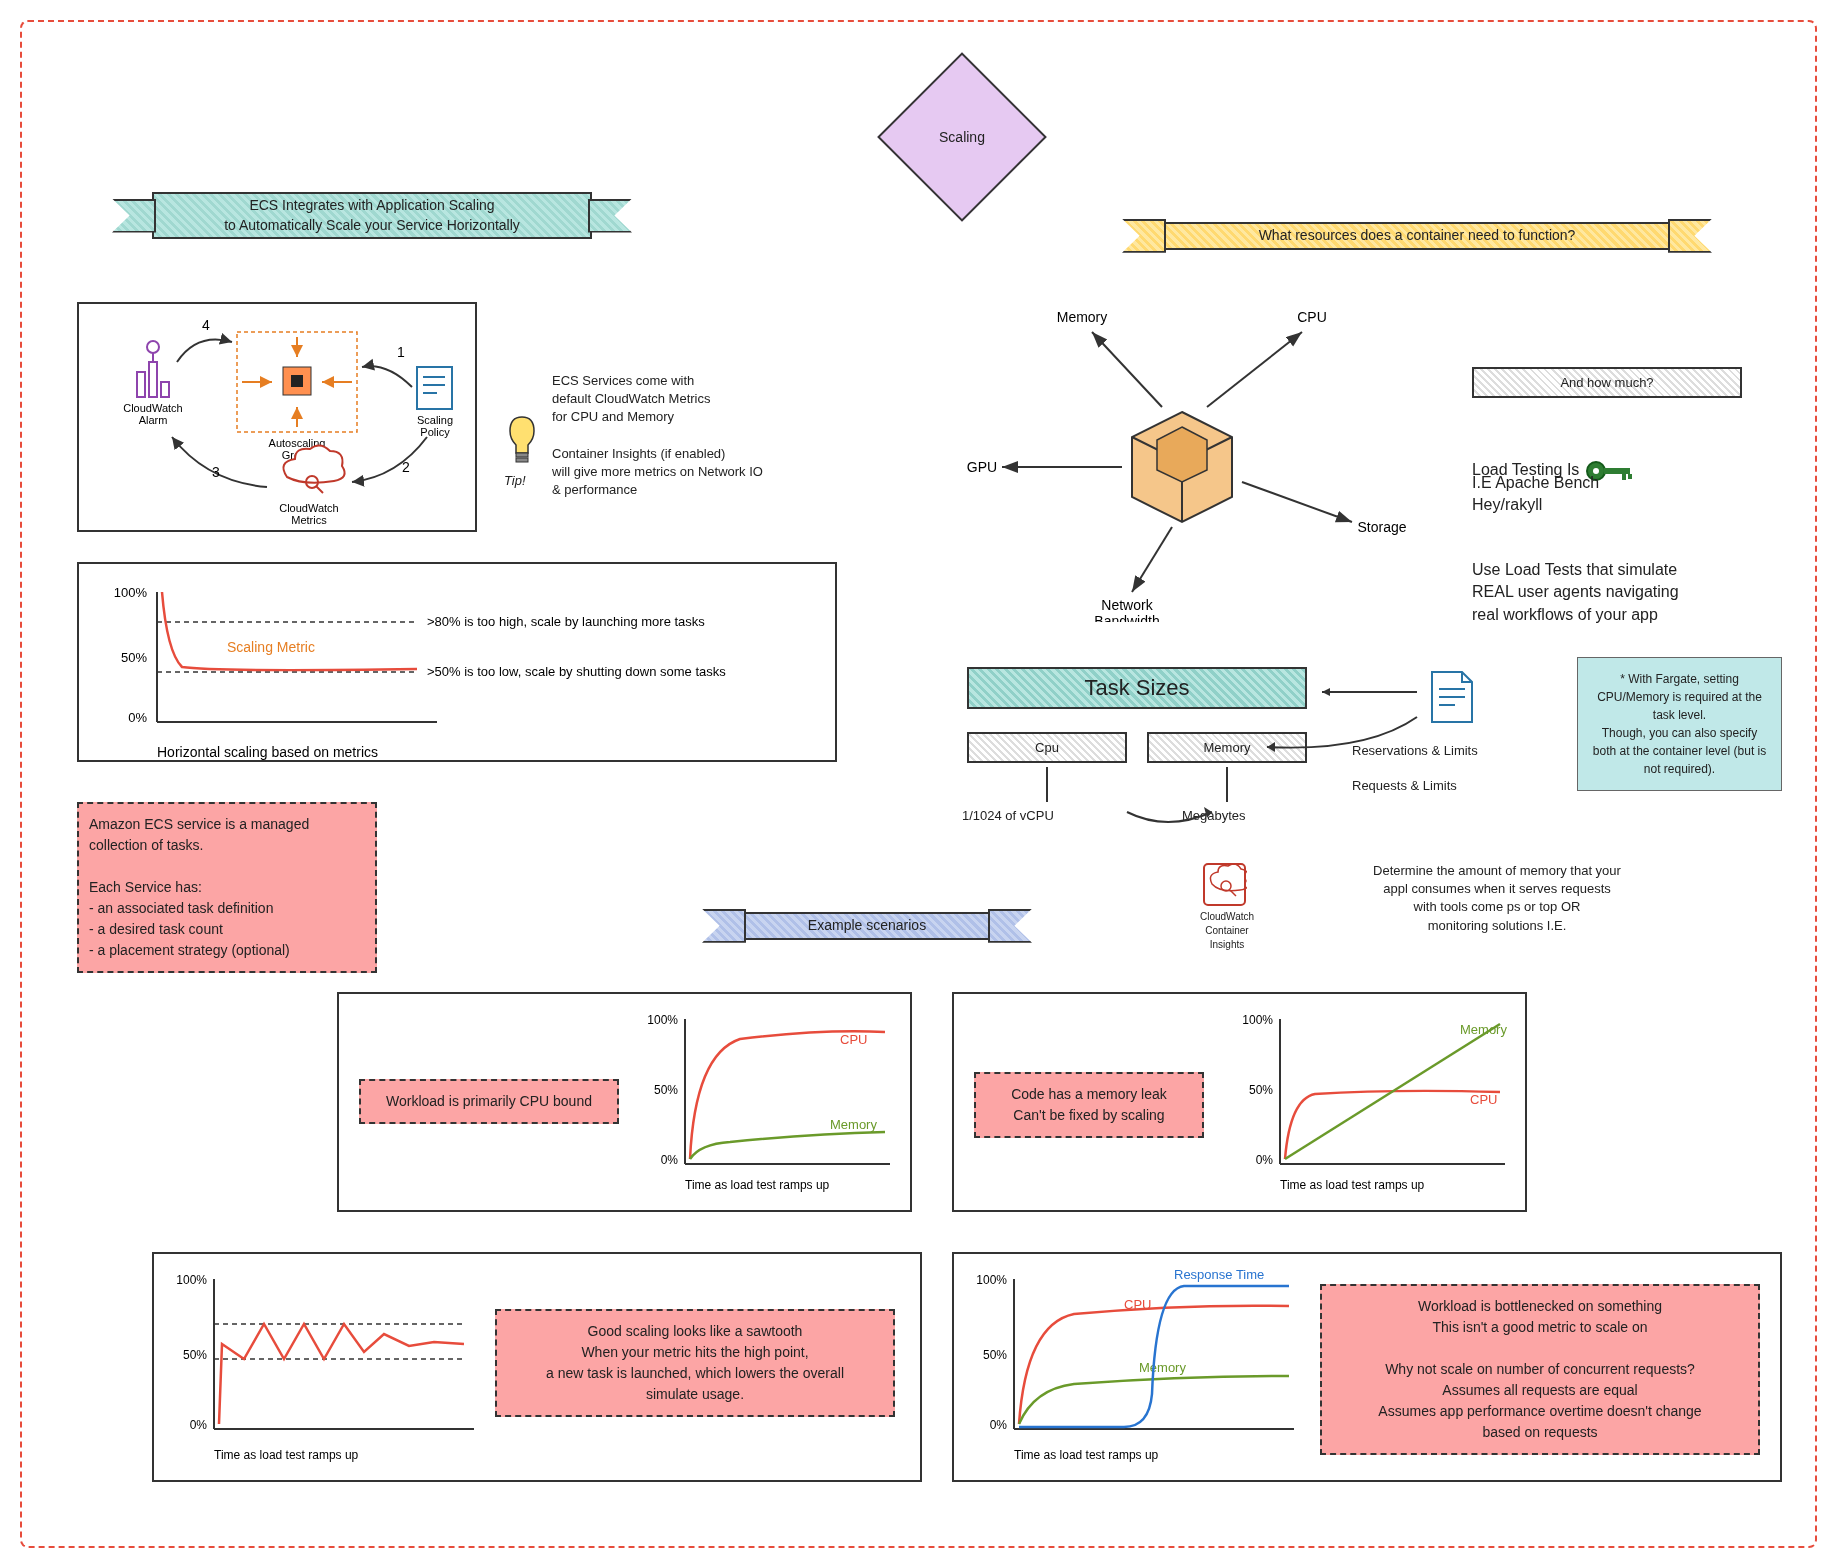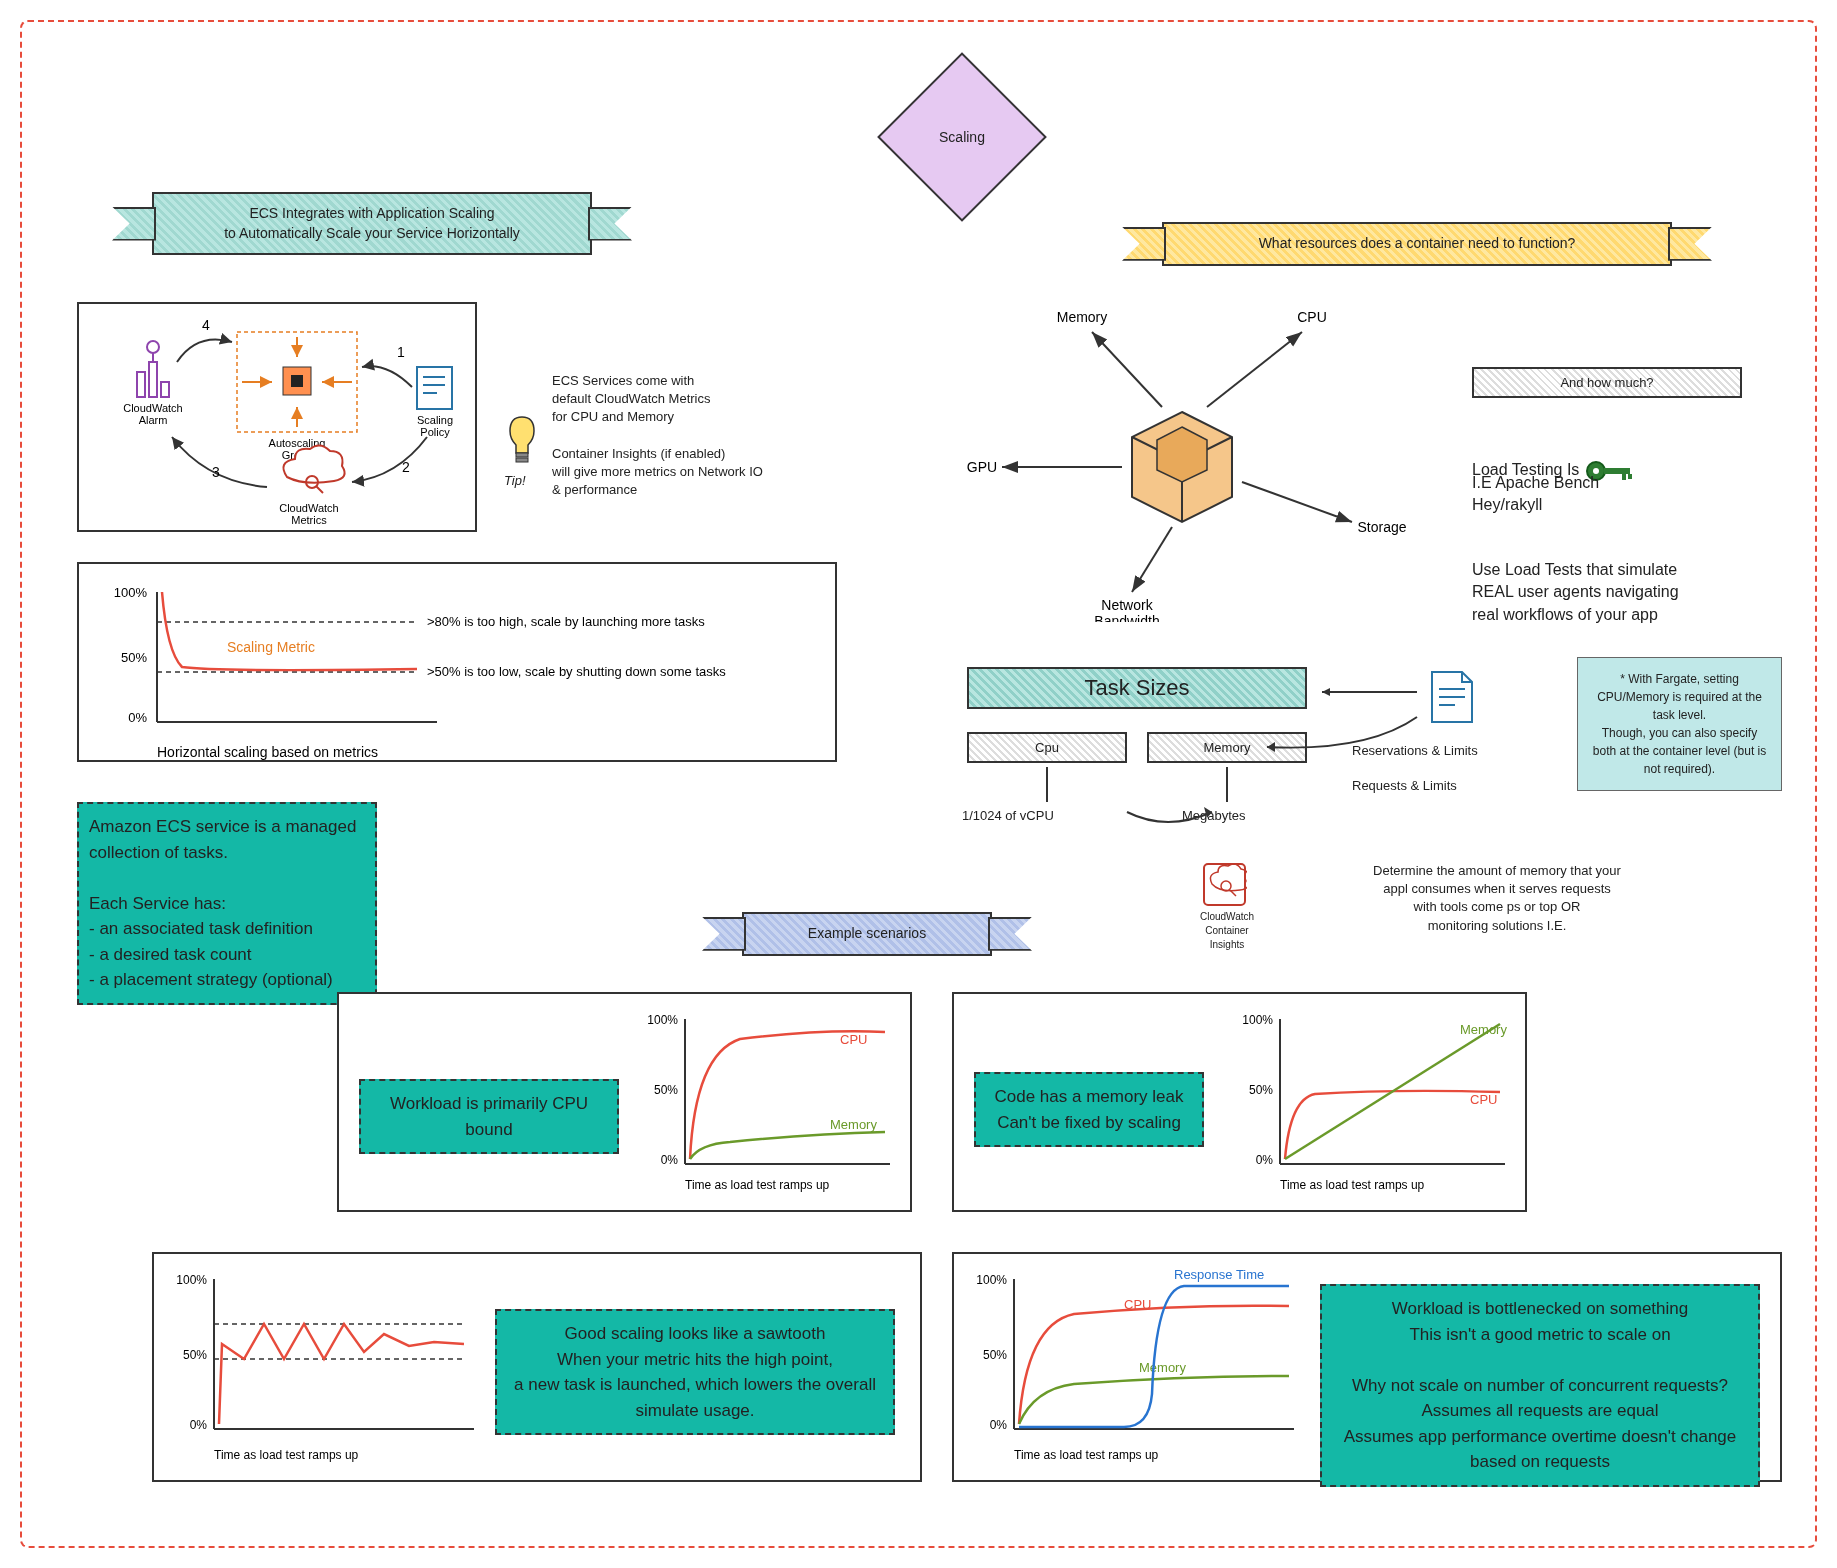--- a/index.html
+++ b/index.html
@@ -29,21 +29,21 @@
     display: flex;
     align-items: center;
     justify-content: center;
   }
   .diamond span {
     transform: rotate(-45deg);
     font-size: 14px;
   }
   .banner {
     position: absolute;
-    padding: 10px 30px;
+    padding: 2px 30px;
     border: 2px solid #333;
     text-align: center;
     font-size: 14px;
     line-height: 1.4;
   }
   .banner.teal { background: repeating-linear-gradient(45deg,#b8e6e0,#b8e6e0 3px,#a0d8d0 3px,#a0d8d0 6px); }
   .banner.yellow { background: repeating-linear-gradient(45deg,#ffe8a0,#ffe8a0 3px,#ffd970 3px,#ffd970 6px); }
   .banner.blue { background: repeating-linear-gradient(45deg,#c8d4f0,#c8d4f0 3px,#b0c0e8 3px,#b0c0e8 6px); }
   .banner::before, .banner::after {
     content: "";
@@ -59,22 +59,22 @@
   .box {
     position: absolute;
     border: 2px solid #333;
     background: #fff;
     padding: 8px;
   }
   .dashed-box {
     position: absolute;
     border: 2px dashed #333;
     padding: 10px;
-    background: #14b8a6;
-    font-size: 17px;
+    background: #fca5a5;
+    font-size: 14px;
     line-height: 1.5;
   }
   .hatch-box {
     position: absolute;
     border: 2px solid #333;
     padding: 6px 20px;
     background: repeating-linear-gradient(45deg,#fff,#fff 3px,#ddd 3px,#ddd 5px);
     text-align: center;
   }
   .hatch-box.teal { background: repeating-linear-gradient(45deg,#b8e6e0,#b8e6e0 3px,#90d0c8 3px,#90d0c8 6px); }

